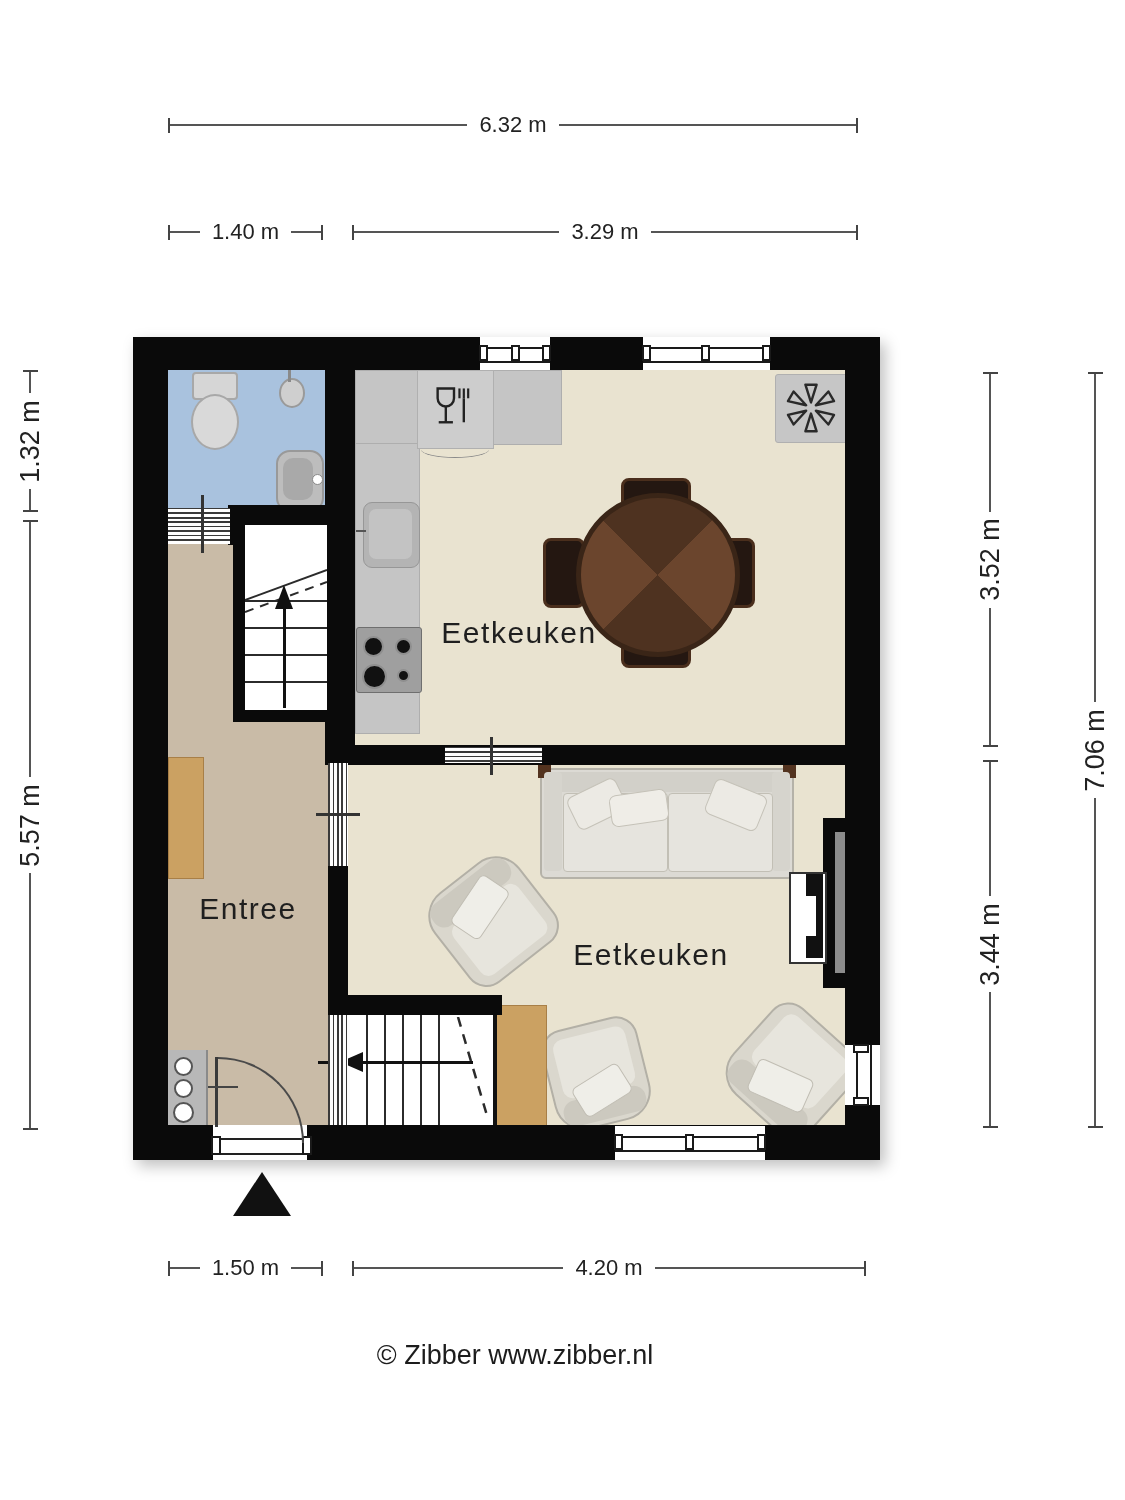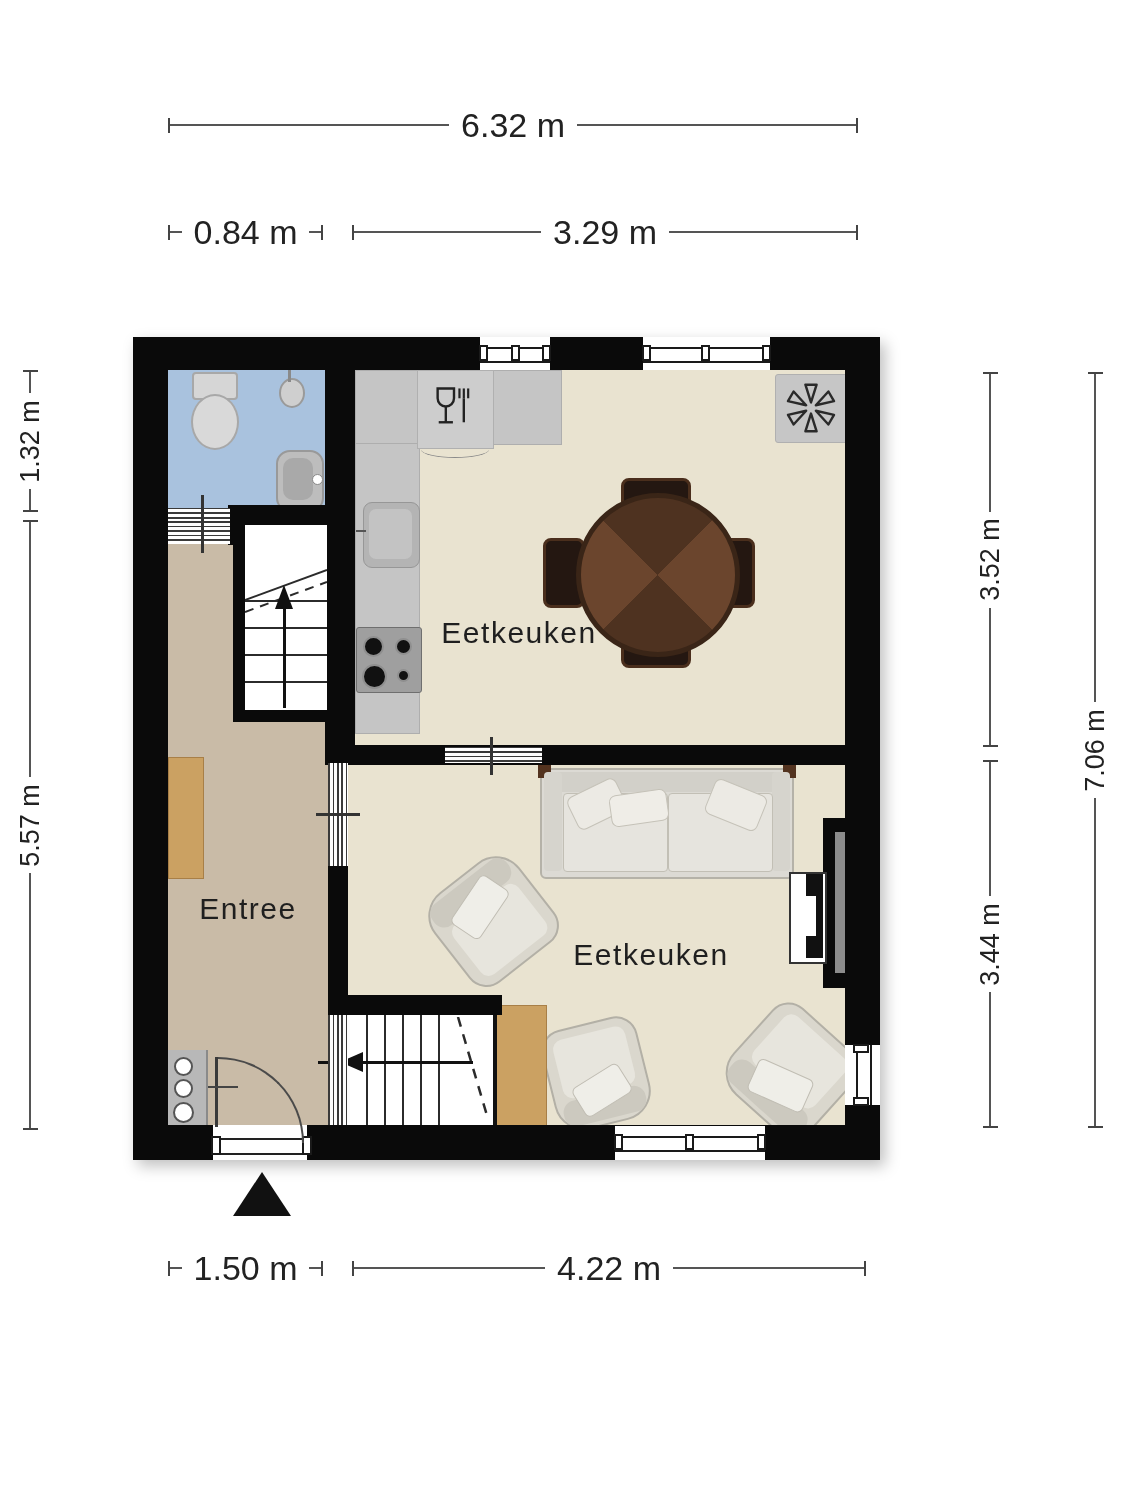--- a/index.html
+++ b/index.html
@@ -7,21 +7,21 @@
           font-family:"Liberation Sans", sans-serif;color:#1c1c1c;}
   .abs{position:absolute;}
   .wall{position:absolute;background:#0a0a0a;}
   .floor{position:absolute;}
   .plan-shadow{position:absolute;left:133px;top:337px;width:747px;height:823px;
                box-shadow:5px 6px 14px rgba(0,0,0,0.25);}
   
   .dimh{position:absolute;display:flex;align-items:center;height:28px;}
   .dimh .tick{width:2px;height:15px;background:#444;flex:0 0 auto;}
   .dimh .dline{flex:1 1 auto;height:2px;background:#555;}
-  .dimh .dlabel{flex:0 0 auto;padding:0 12px;font-size:34px;color:#222;white-space:nowrap;}
+  .dimh .dlabel{flex:0 0 auto;padding:0 12px;font-size:22px;color:#222;white-space:nowrap;}
   .dimv{position:absolute;display:flex;flex-direction:column;align-items:center;width:28px;}
   .dimv .tickh{height:2px;width:15px;background:#444;flex:0 0 auto;}
   .dimv .vline{flex:1 1 auto;width:2px;background:#555;}
   .dimv .vlabel{flex:0 0 auto;height:96px;display:flex;align-items:center;justify-content:center;}
   .dimv .vlabel > span{transform:rotate(-90deg);white-space:nowrap;font-size:27px;color:#222;}
   .room-label{position:absolute;font-size:30px;letter-spacing:1.5px;color:#1f1f1f;text-align:center;}
   
   .stripes-h{position:absolute;background-color:#fff;
     background-image:repeating-linear-gradient(to bottom,#3a3a3a 0 1.5px,transparent 1.5px 4.5px);}
   .stripes-v{position:absolute;background-color:#fff;
@@ -53,21 +53,21 @@
   <div class="dimh" style="left:168px;top:111px;width:690px;">
     <span class="tick"></span>
       <span class="dline"></span>
     <span class="dlabel">6.32 m</span>
     <span class="dline"></span>
       <span class="tick"></span>
   </div>
   <div class="dimh" style="left:168px;top:218px;width:155px;">
     <span class="tick"></span>
       <span class="dline"></span>
-    <span class="dlabel">0.84 m</span>
+    <span class="dlabel">1.40 m</span>
     <span class="dline"></span>
       <span class="tick"></span>
   </div>
   <div class="dimh" style="left:352px;top:218px;width:506px;">
     <span class="tick"></span>
       <span class="dline"></span>
     <span class="dlabel">3.29 m</span>
     <span class="dline"></span>
       <span class="tick"></span>
   </div>
@@ -122,21 +122,21 @@
   <div class="dimh" style="left:168px;top:1254px;width:155px;">
     <span class="tick"></span>
       <span class="dline"></span>
     <span class="dlabel">1.50 m</span>
     <span class="dline"></span>
       <span class="tick"></span>
   </div>
   <div class="dimh" style="left:352px;top:1254px;width:514px;">
     <span class="tick"></span>
       <span class="dline"></span>
-    <span class="dlabel">4.22 m</span>
+    <span class="dlabel">4.20 m</span>
     <span class="dline"></span>
       <span class="tick"></span>
   </div>
 
   <div class="plan-shadow"></div>
 
   <div class="floor" style="left:168px;top:370px;width:162px;height:142px;background:#a9c2de;"></div>
   <div class="floor" style="left:168px;top:510px;width:162px;height:615px;background:#c9bba7;"></div>
   <div class="floor" style="left:355px;top:370px;width:490px;height:375px;background:#e9e3d0;"></div>
   <div class="floor" style="left:345px;top:763px;width:500px;height:362px;background:#e9e3d0;"></div>
@@ -311,15 +311,16 @@
     <div class="abs" style="left:6px;top:29px;width:15px;height:15px;border-radius:50%;background:#fff;border:2px solid #555;"></div>
     <div class="abs" style="left:5px;top:52px;width:17px;height:17px;border-radius:50%;background:#fff;border:2px solid #555;"></div>
   </div>
   <div class="abs" style="left:208px;top:1086px;width:30px;height:2px;background:#444;"></div>
 
   <div class="room-label" style="left:419px;top:616px;width:200px;">Eetkeuken</div>
   <div class="room-label" style="left:551px;top:938px;width:200px;">Eetkeuken</div>
   <div class="room-label" style="left:178px;top:892px;width:140px;">Entree</div>
 
   <div class="footer">
+    <div>© Zibber www.zibber.nl</div>
   </div>
 
 </div>
 
 </body></html>

